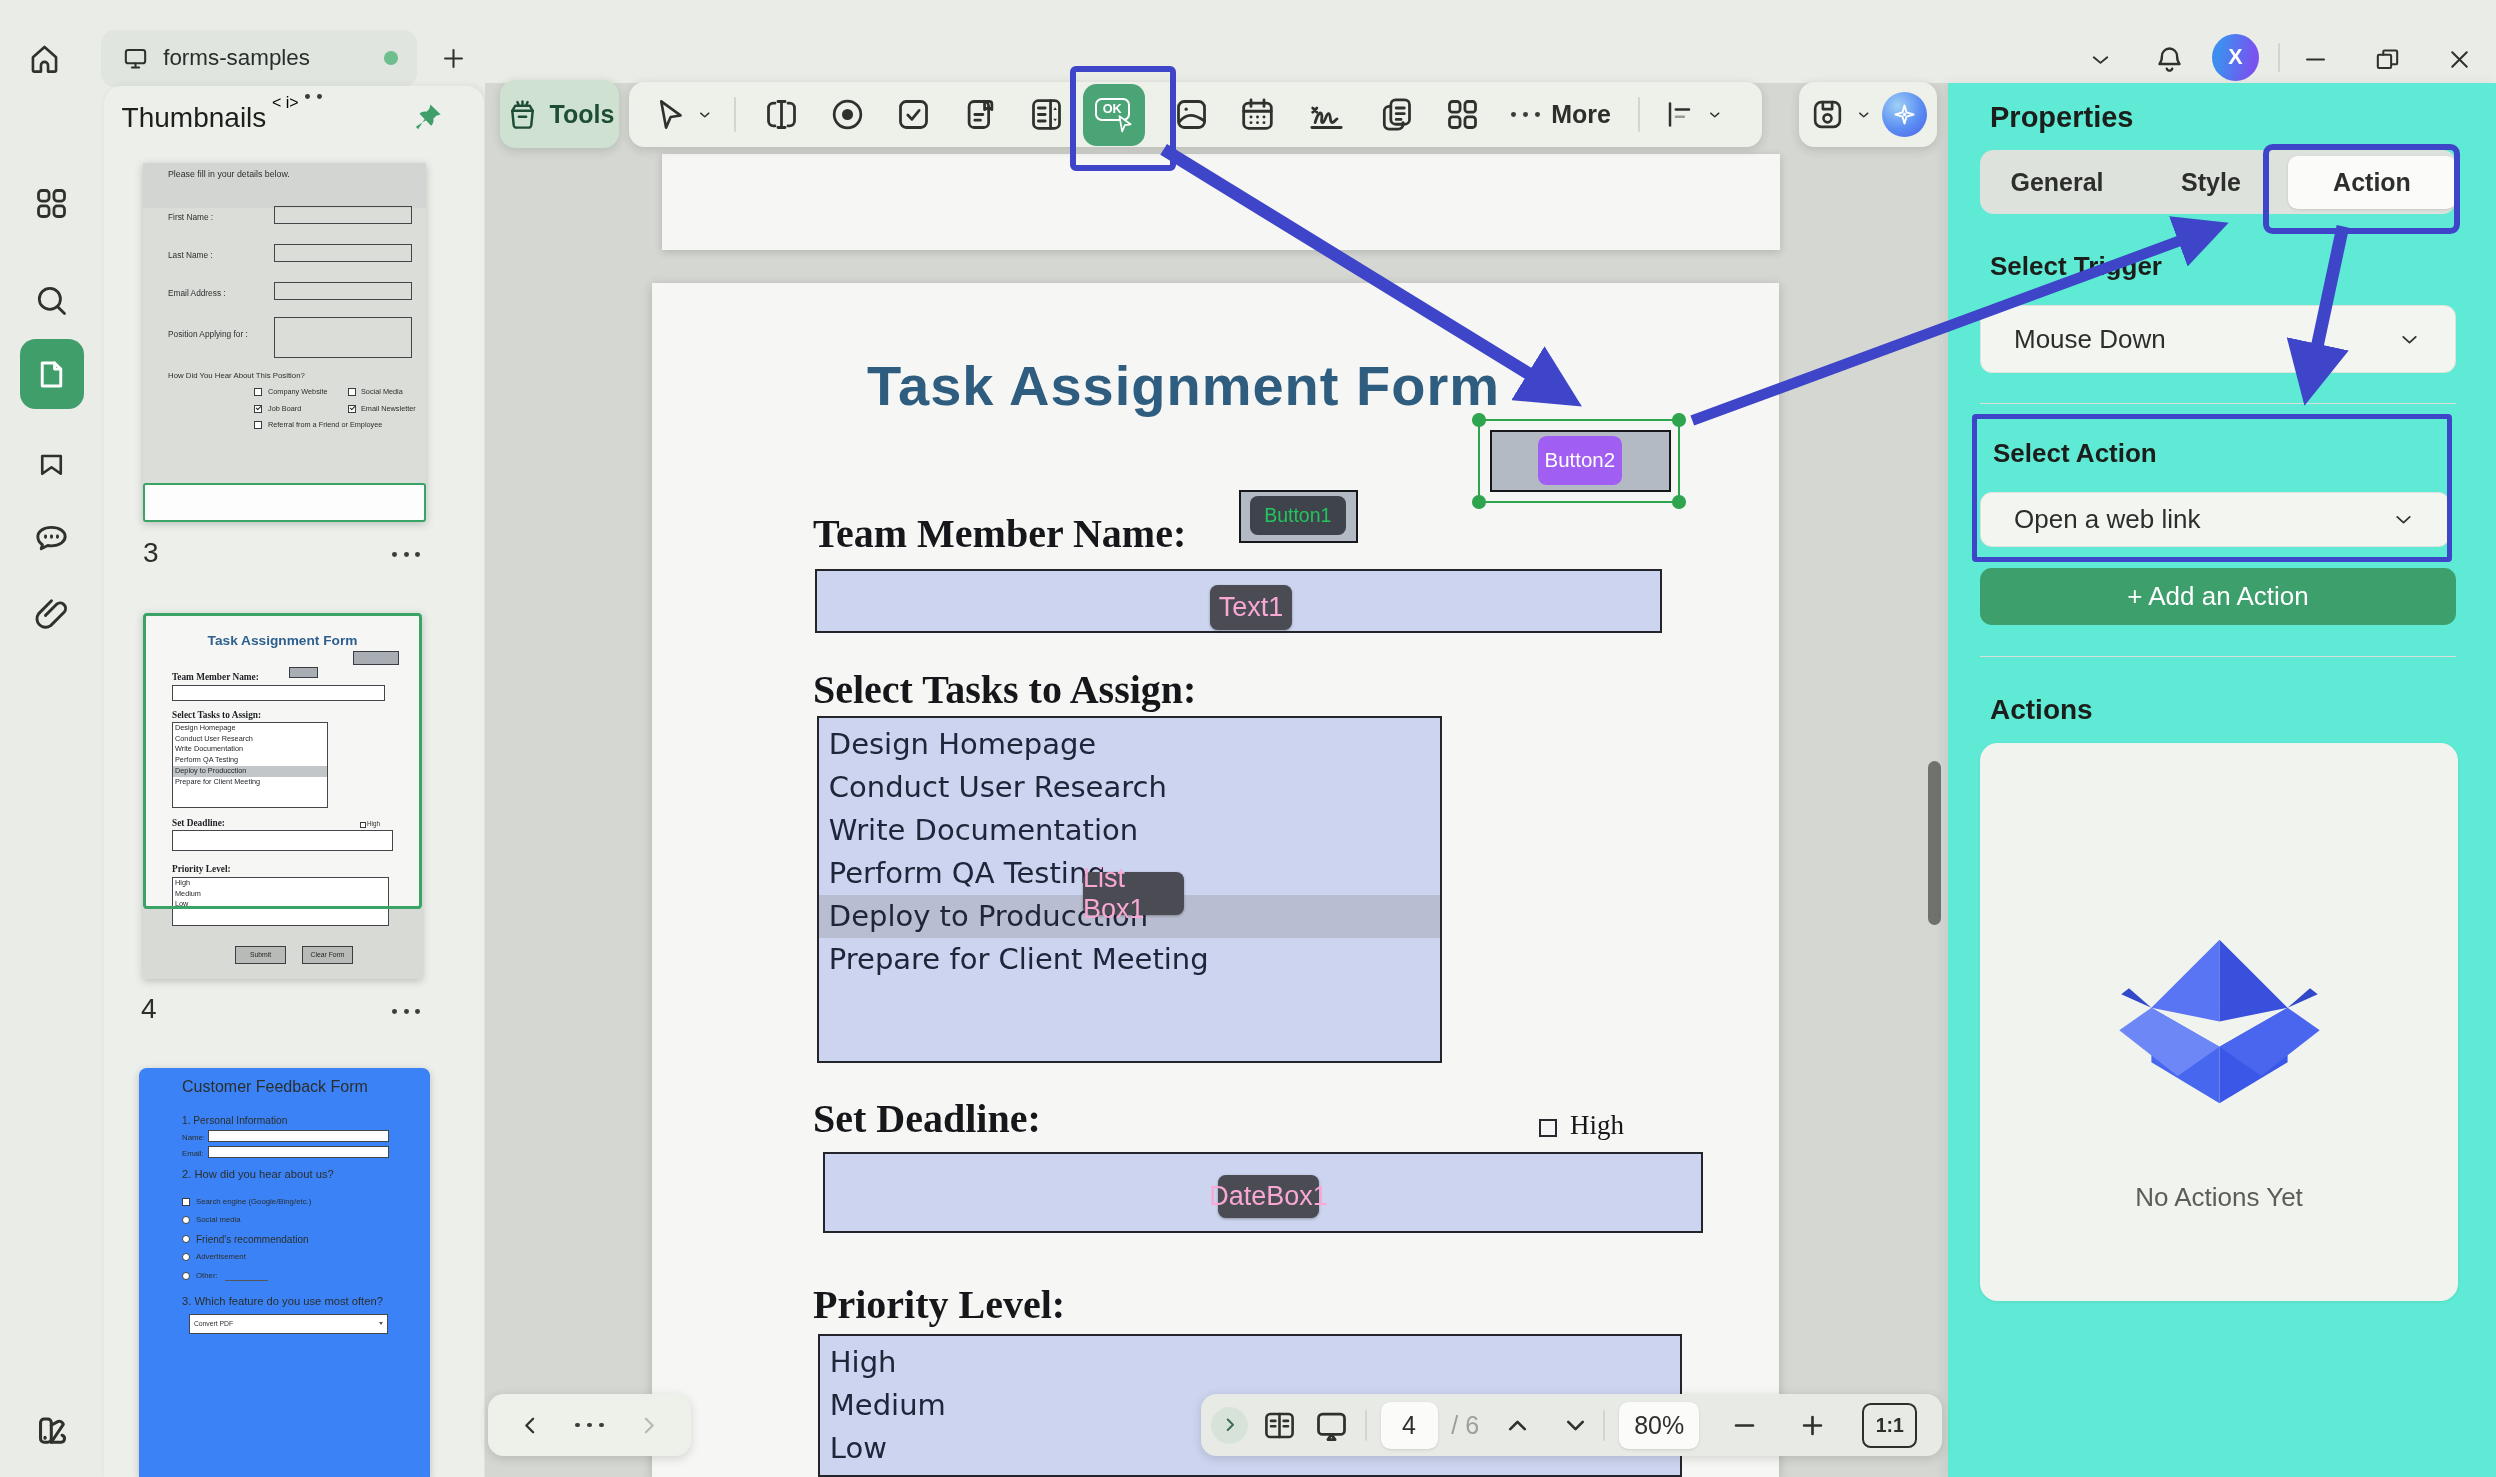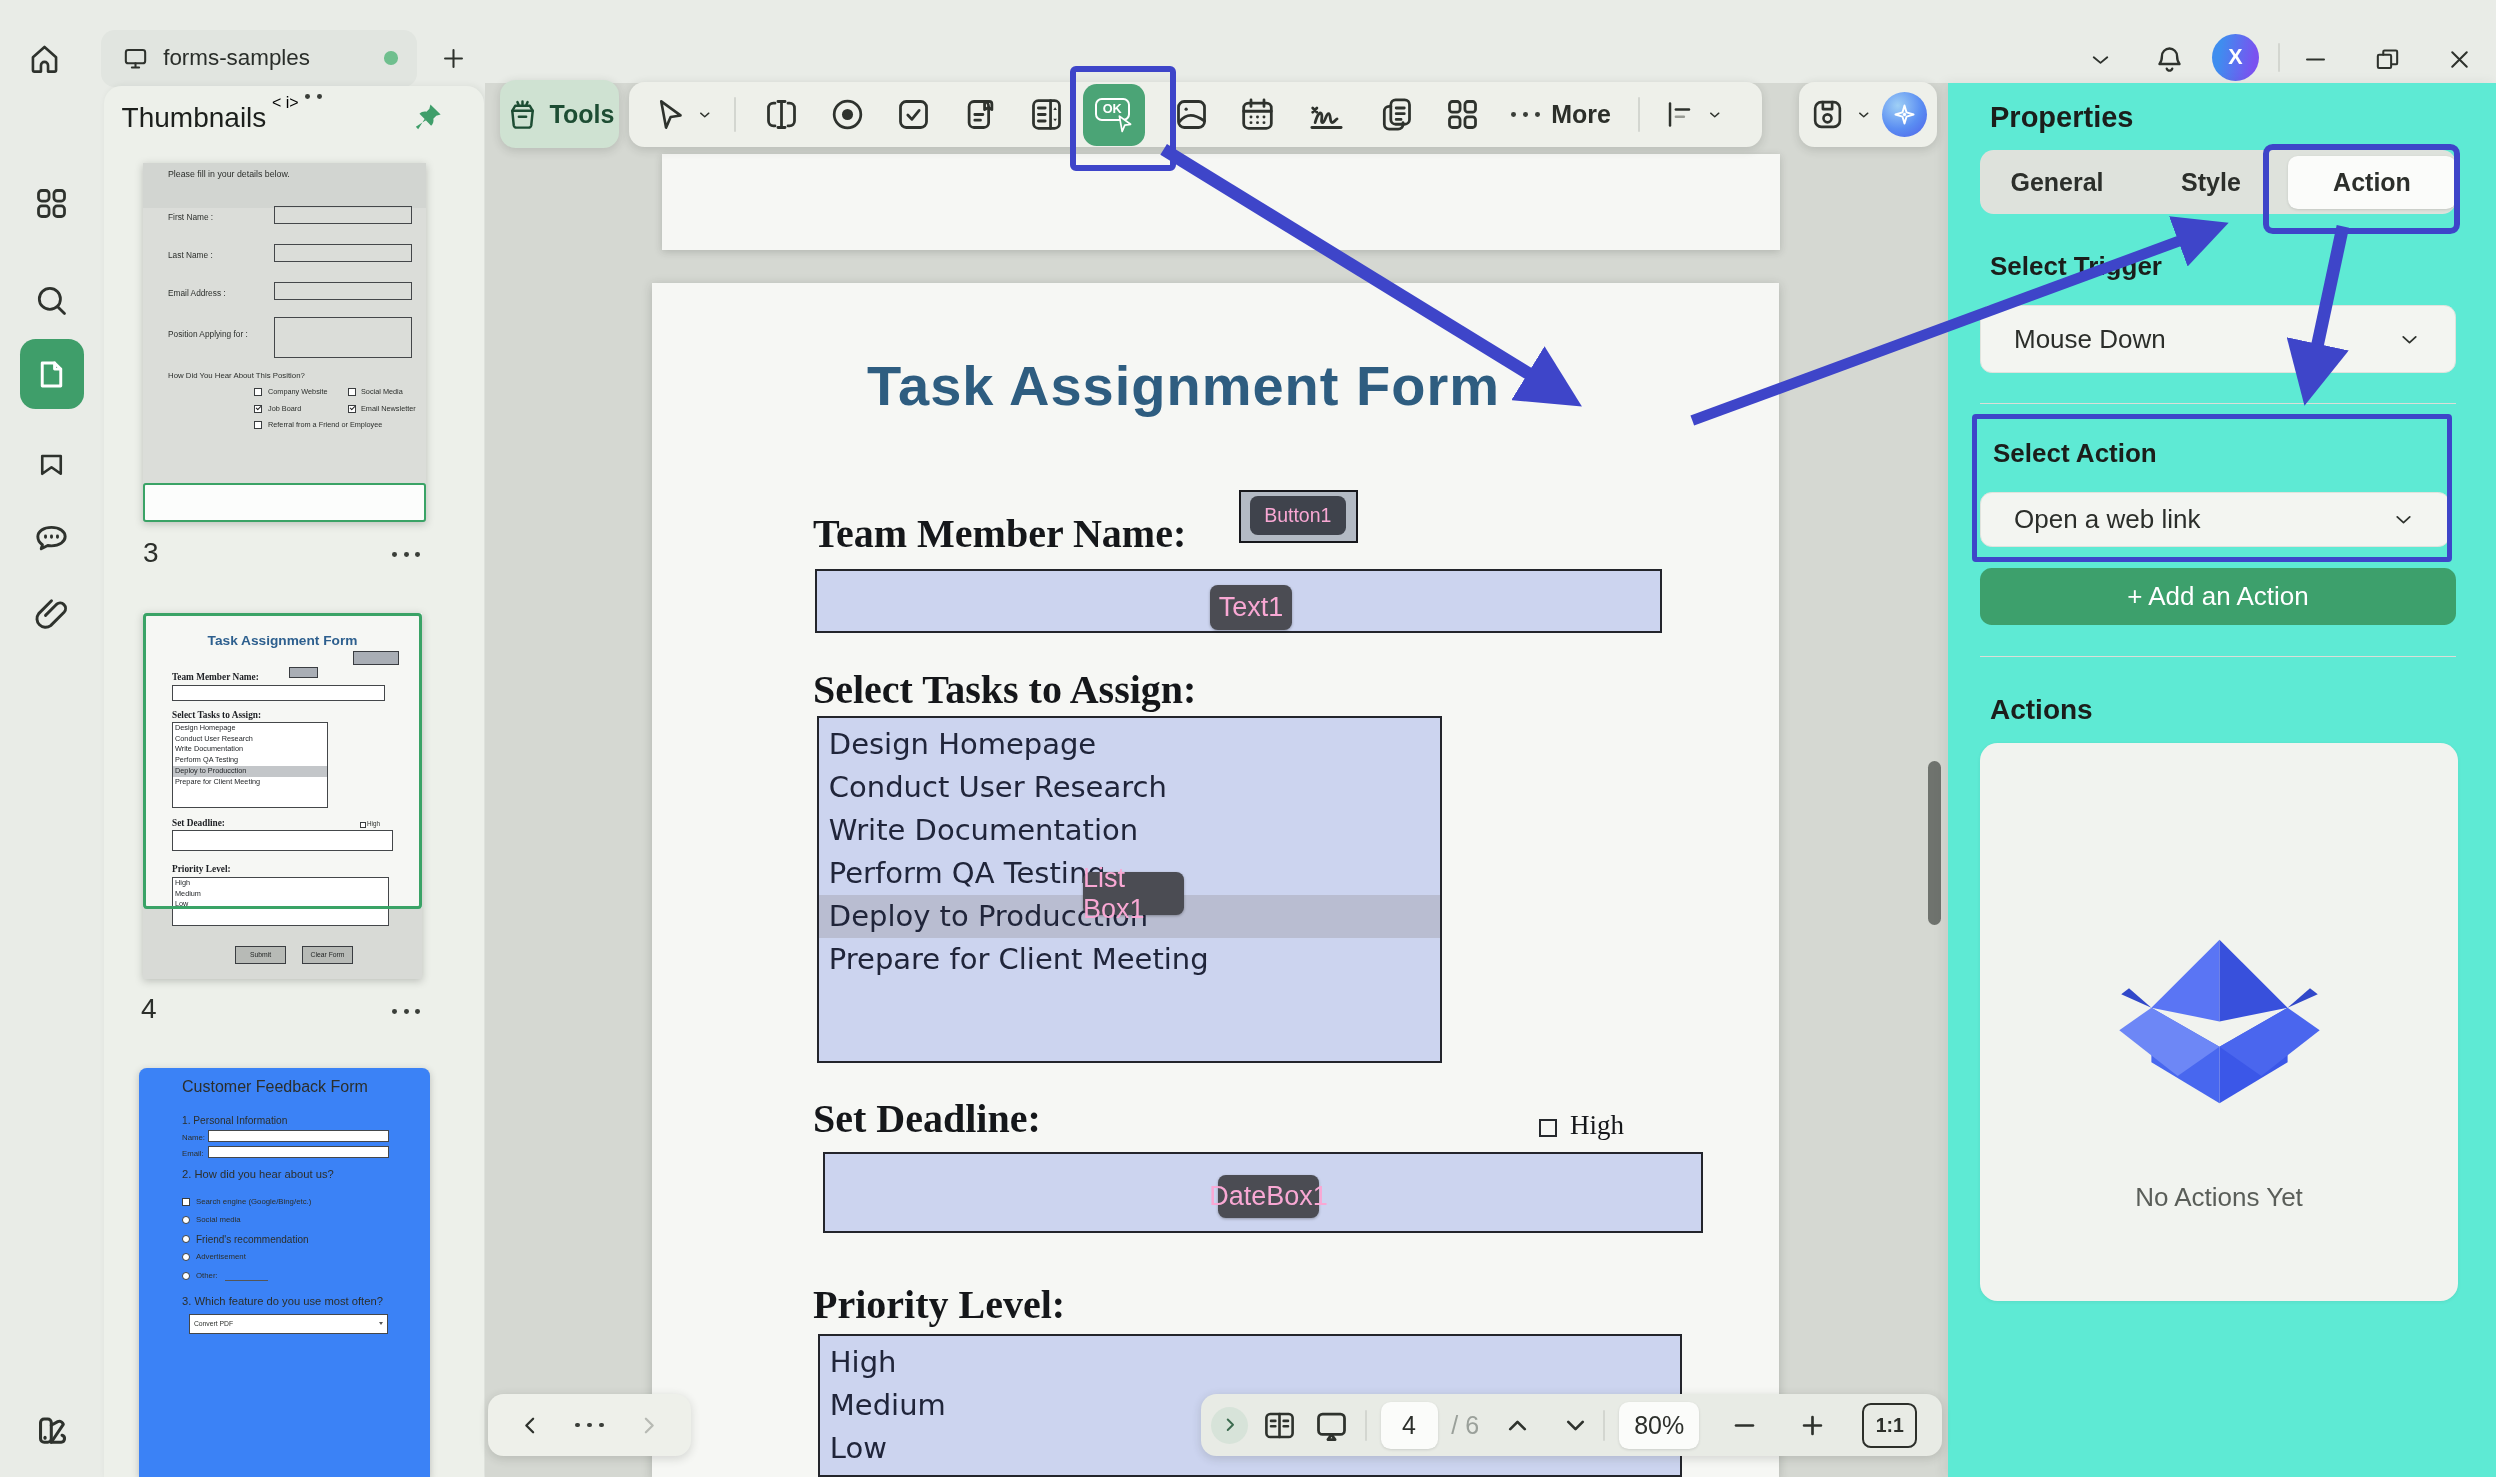--- a/index.html
+++ b/index.html
@@ -245,24 +245,35 @@
   </div>
 </div>
 
 <div class="abs" style="left:485px;top:83px;width:1463px;height:1395px;background:#d5d8d2;overflow:hidden">
 
   <div class="abs" style="left:177px;top:71px;width:1118px;height:96px;background:#f6f7f4;box-shadow:0 2px 7.8px rgba(40,45,40,.2)"></div>
 
   <div class="abs" style="left:167px;top:200px;width:1127px;height:1195px;background:#f6f7f4;box-shadow:0 2px 9.8px rgba(40,45,40,.22);overflow:hidden">
     <div class="abs" style="left:0;top:70px;width:1063px;text-align:center;font-size:56px;font-weight:700;letter-spacing:1px;color:#2e5d80">Task Assignment Form</div>
 
+    <div class="abs" style="left:826px;top:136px;width:202px;height:84px;border:2px solid #2ea44f">
+      <span class="hdl" style="left:-7.8px;top:-7.8px"></span>
+      <span class="hdl" style="right:-7.8px;top:-7.8px"></span>
+      <span class="hdl" style="left:-7.8px;bottom:-7.8px"></span>
+      <span class="hdl" style="right:-7.8px;bottom:-7.8px"></span>
+      <div class="abs" style="left:9.8px;top:8.8px;width:181px;height:62px;background:#b3bac4;border:2.9px solid #17181c">
+        <div class="abs flex" style="left:46px;top:3.9px;width:84px;height:49px;border-radius:8.8px;background:#a15ef2;justify-content:center">
+          <span style="color:#fff;font-size:20.5px">Button2</span>
+        </div>
+      </div>
+    </div>
 
     <div class="abs" style="left:587px;top:207px;width:119px;height:53px;background:#b3bac4;border:2.9px solid #17181c">
       <div class="abs flex" style="left:8.8px;top:3.9px;width:96px;height:39px;border-radius:7.8px;background:#3f434c;justify-content:center">
-        <span style="color:#f9a8d4;font-size:19.5px">Button1</span>
+        <span style="color:#22c55e;font-size:19.5px">Button1</span>
       </div>
     </div>
 
     <div class="slab" style="left:161px;top:227px">Team Member Name:</div>
     <div class="lav" style="left:163px;top:286px;width:847px;height:64px"></div>
     <div class="tag" style="left:558px;top:302px;width:82px;height:45px">
         <span>Text1</span>
       </div>
 
     <div class="slab" style="left:161px;top:383px">Select Tasks to Assign:</div>

